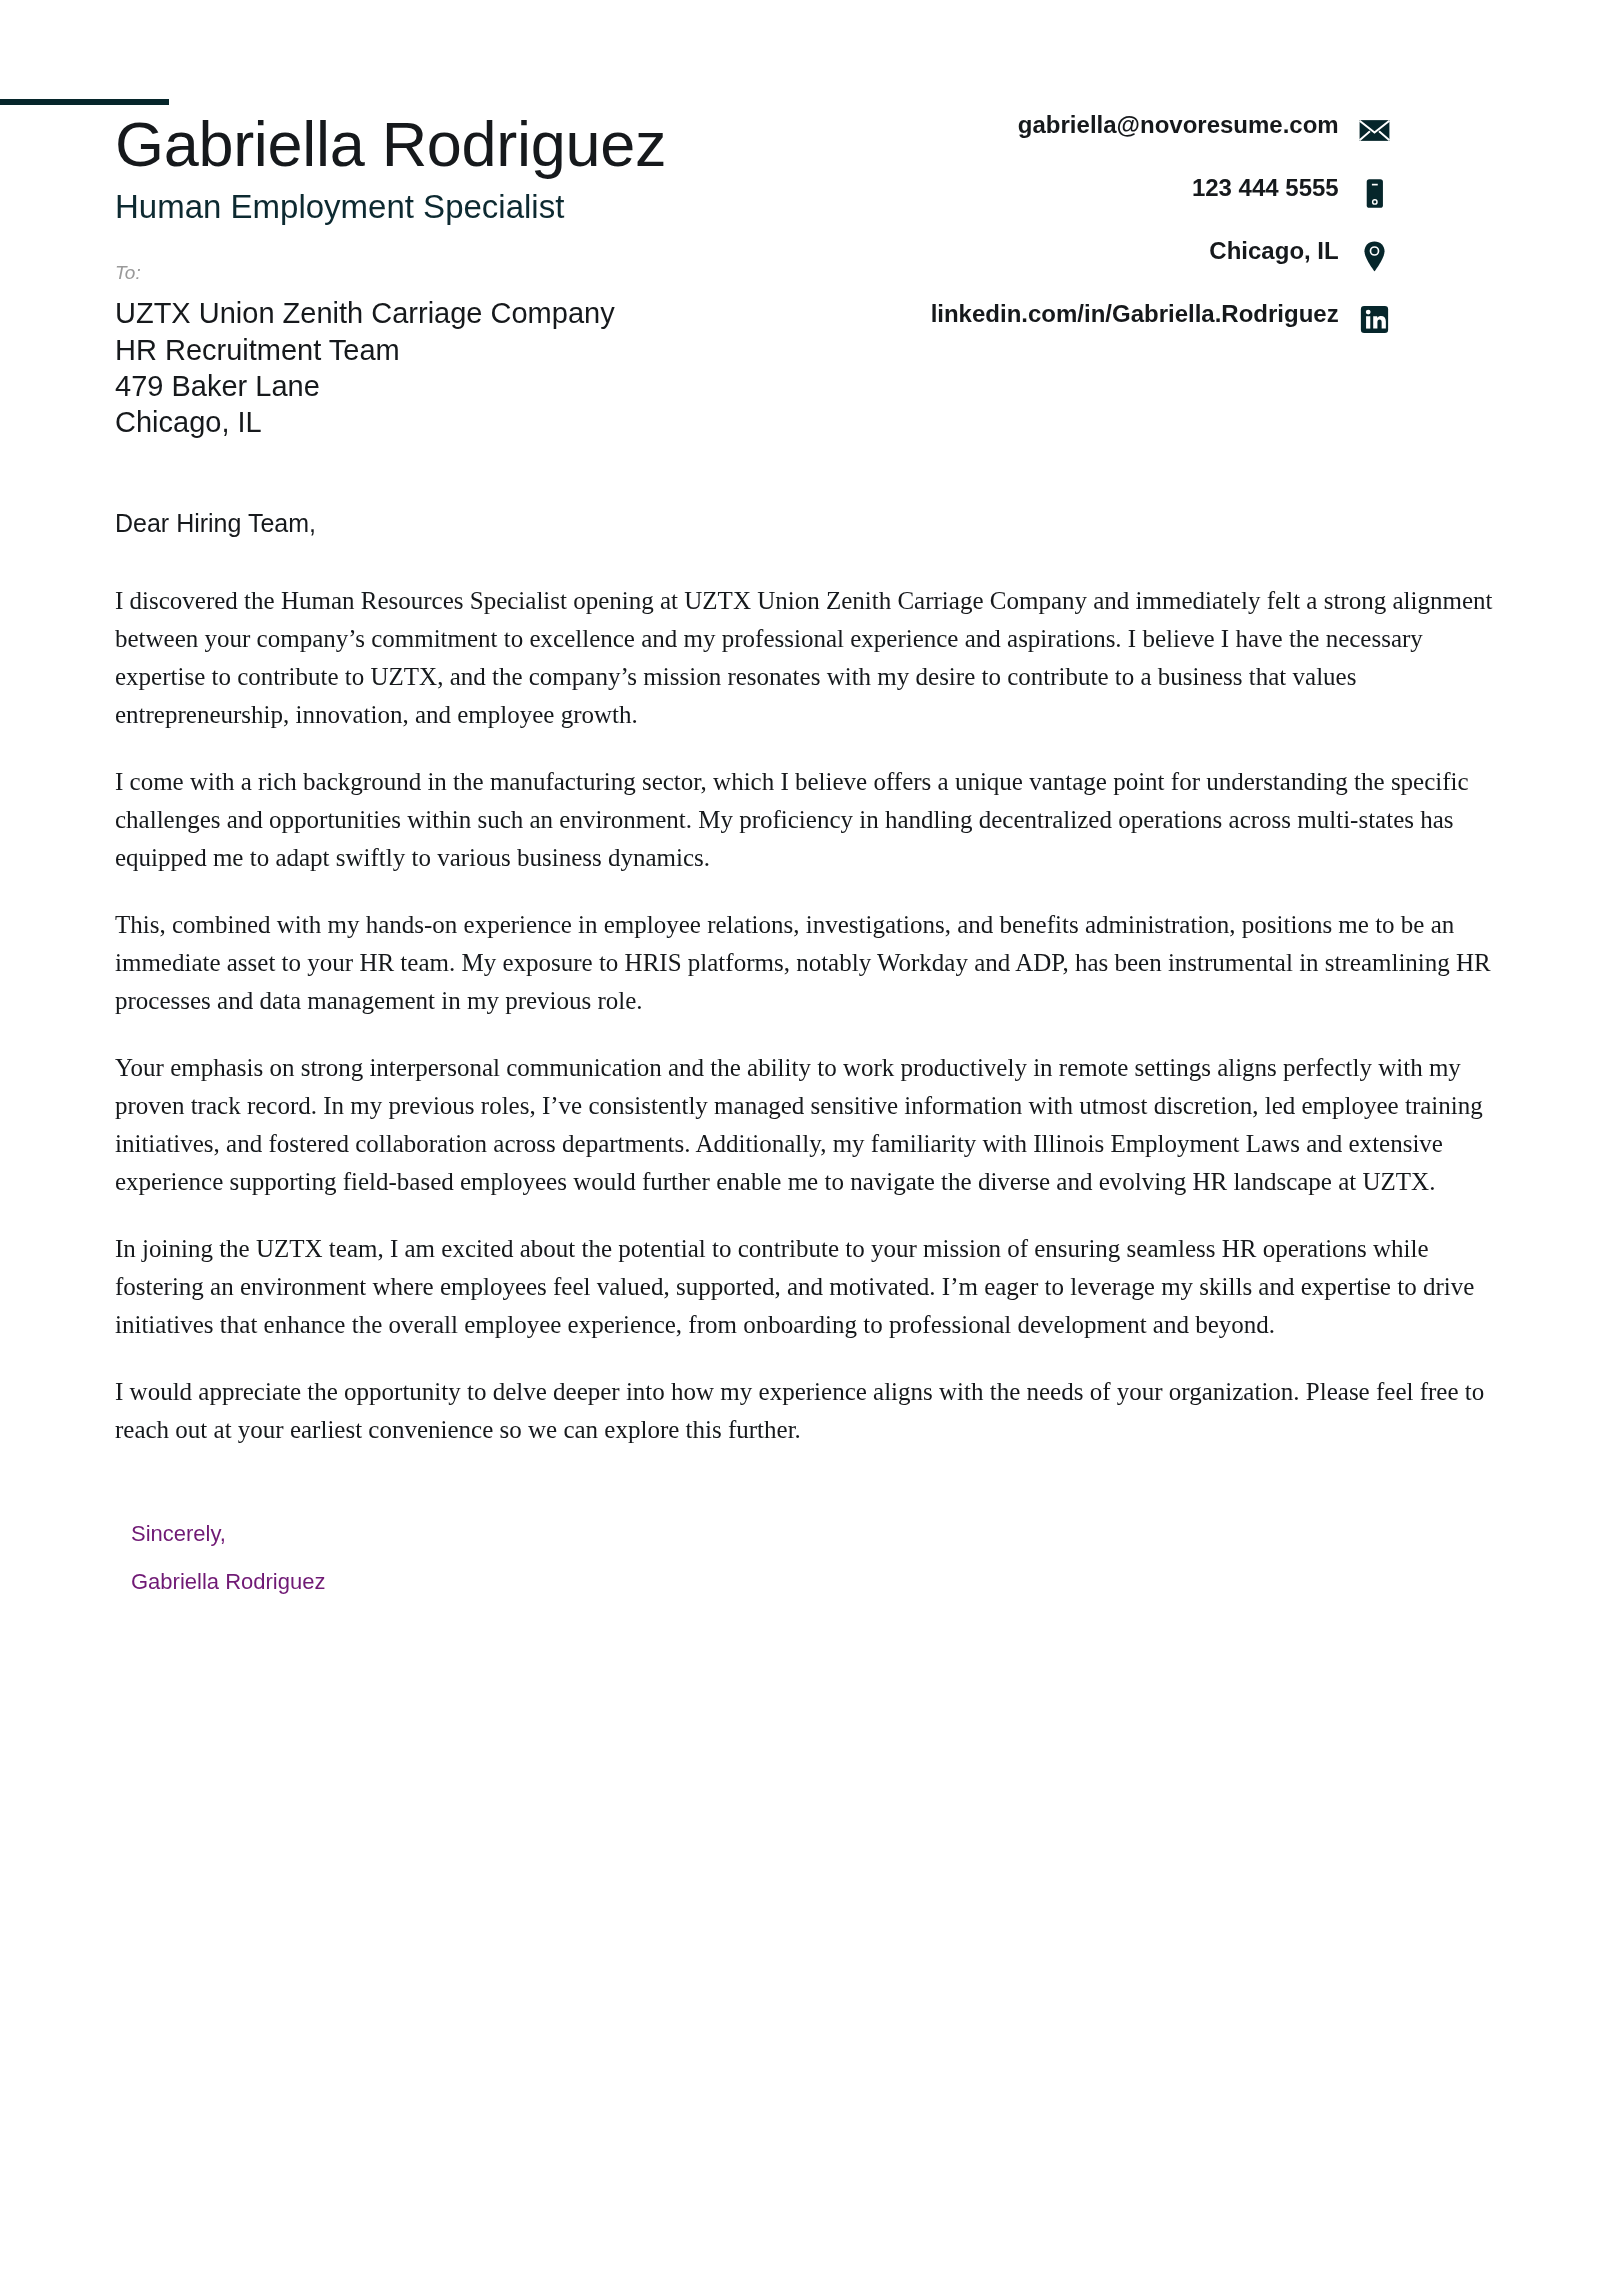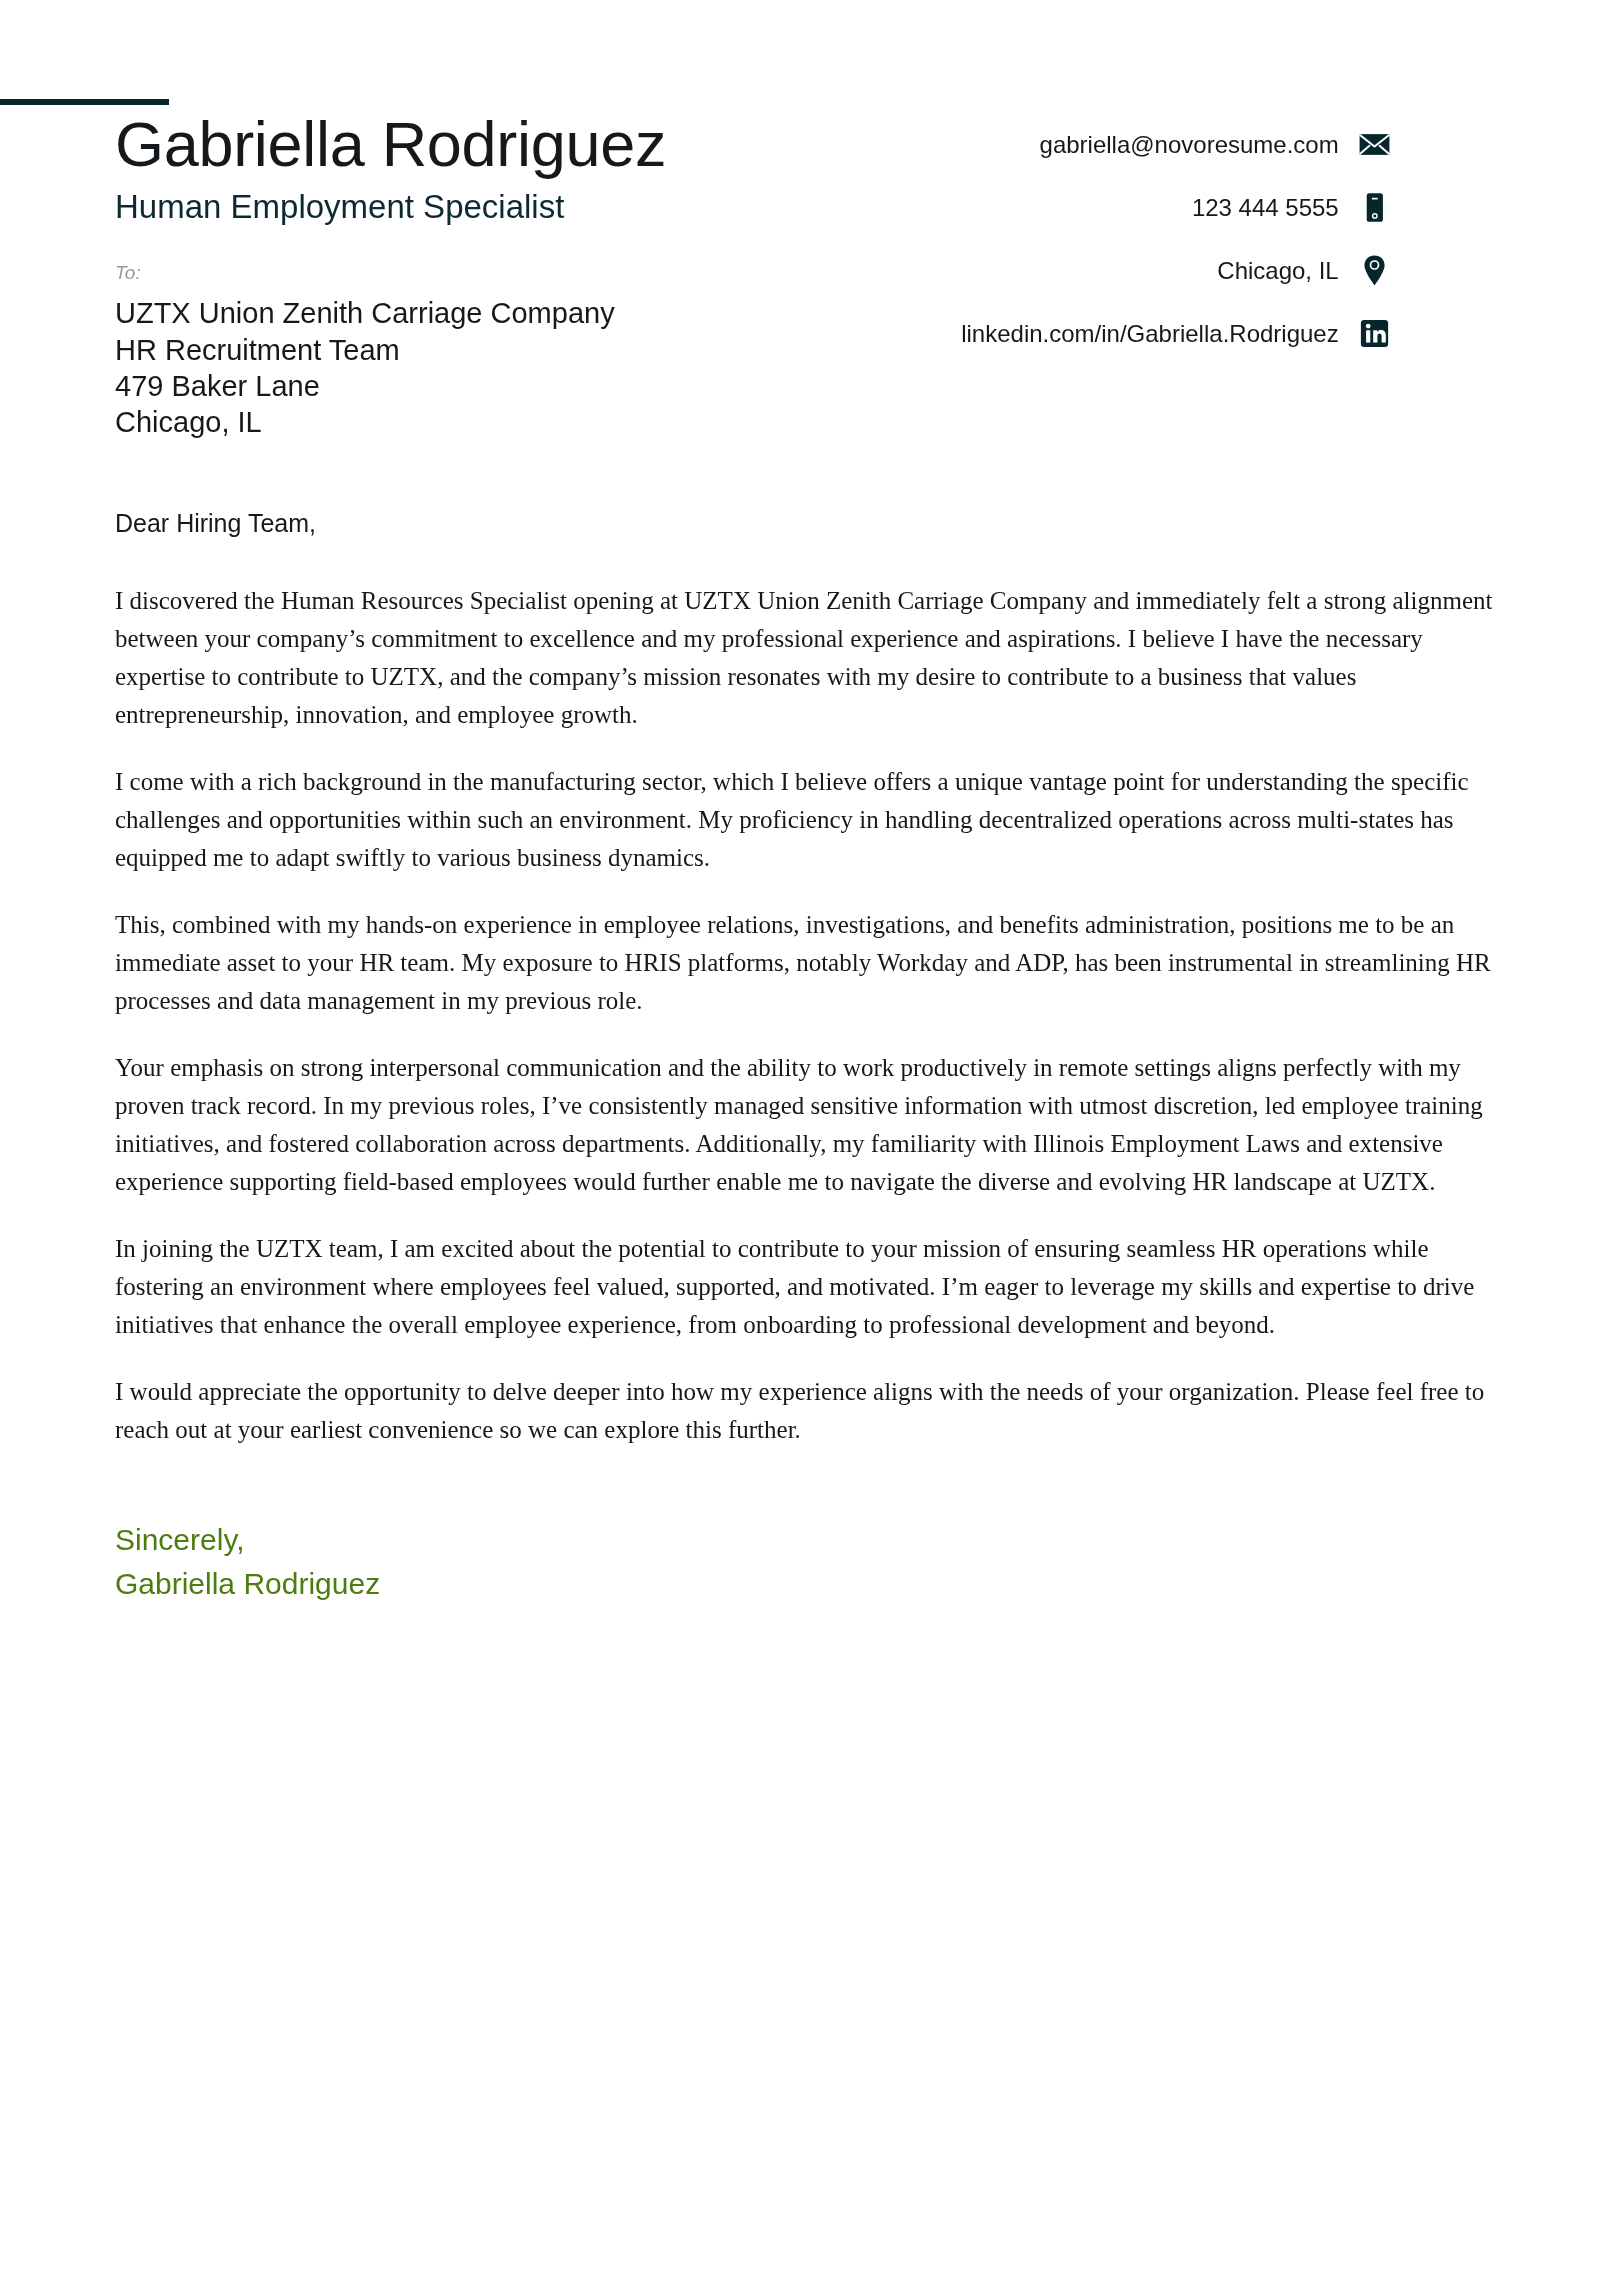--- a/index.html
+++ b/index.html
@@ -56,24 +56,25 @@
 
   
   .contact-block {
     position: absolute;
     right: 115px;
     top: 0;
     width: 772px;
   }
   .contact-row {
     display: flex;
-    align-items: center;
+    align-items: flex-start;
     justify-content: flex-end;
     height: 63px;
     gap: 18.3px;
+    font-weight: bold;
   }
   .contact-text {
     font-size: 24px;
     color: #16191c;
     text-align: right;
     white-space: nowrap;
     line-height: 1;
   }
   .contact-icon {
     width: 35px;
@@ -125,24 +126,24 @@
     color: #16191c;
     line-height: 1.52;
     margin: 0 0 29px 0;
     text-align: left;
     font-family: Liberation Serif, serif;
   }
   .closing {
     margin-top: 69px;
   }
   .closing-line {
-    font-size: 30px;
-    color: #4d7c0f;
+    font-size: 22px;
+    color: #701a75;
     line-height: 1.45;
-    margin: 0;
+    margin: 16px;
   }
 </style>
 </head>
 <body>
 
 <div class="page">
 
   <div class="accent-rule"></div>
 
   <div class="header">

